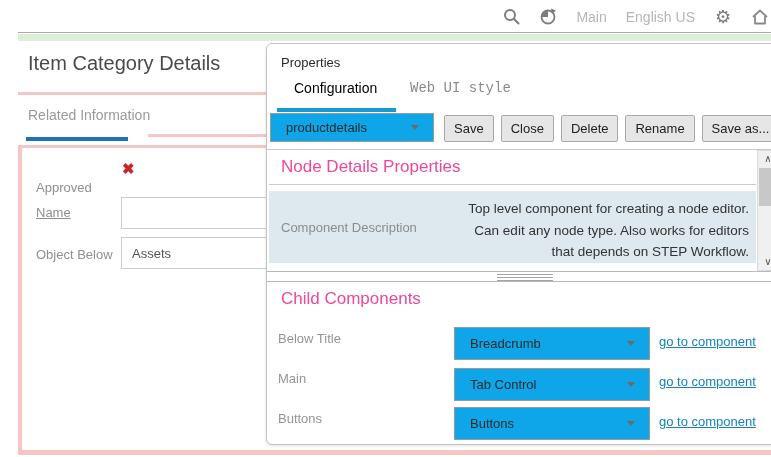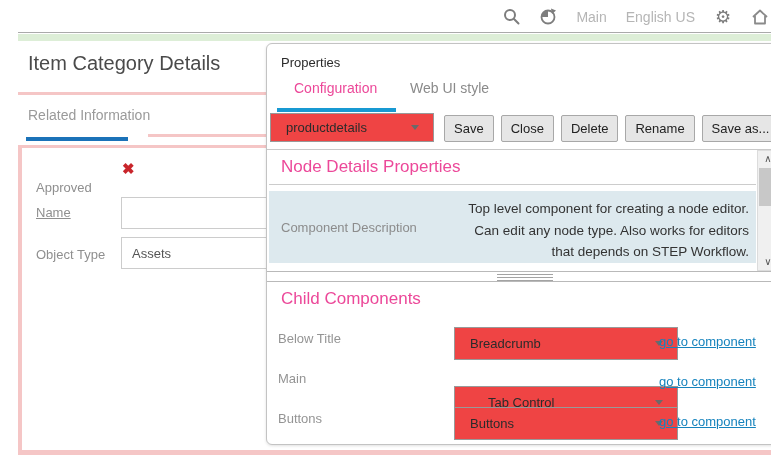--- a/index.html
+++ b/index.html
@@ -29,25 +29,25 @@
   .fld-label { position:absolute; left:18px; font-size:13px; color:#8f8f8f; }
   .red-x { position:absolute; left:104px; top:160px; color:#c9252b; font-size:15px; font-weight:bold; }
   .txt-input { position:absolute; left:103px; width:330px; height:32px; border:1px solid #ccc; background:#fff;
                font-size:13px; color:#555; padding:0 10px; display:flex; align-items:center; }
 
   
   .panel { position:absolute; left:248px; top:43px; width:516px; height:402px; background:#fff;
            border:1px solid #c3c3c3; border-radius:6px; box-shadow:0 1px 3px rgba(0,0,0,.12); }
   .panel-title { position:absolute; left:14px; top:11px; font-size:13px; color:#2b2b2b; }
   .panel-tab { position:absolute; top:36px; font-size:14px; cursor:pointer; }
-  .panel-tab.active { color:#ec4899; }
-  .panel-tab.inactive { color:#8a8a8a; }
+  .panel-tab.active { color:#000000; }
+  .panel-tab.inactive { color:#8a8a8a;font-family:Liberation Mono, monospace; }
   .panel-tab-underline { position:absolute; left:10px; top:64px; width:119px; height:4px; background:#1899d2; }
 
-  .dd { border:1px solid #999; background:#ef4444; display:flex; align-items:center; font-size:13px; color:#2b2b2b; position:absolute; }
+  .dd { border:1px solid #999; background:#0ea5e9; display:flex; align-items:center; font-size:13px; color:#2b2b2b; position:absolute; }
   .dd .dd-text { padding-left:15px; flex:1; }
   .dd-arrow { width:0; height:0; border-left:4.5px solid transparent; border-right:4.5px solid transparent;
               border-top:5.5px solid #6a6a6a; margin-right:14px; }
   .config-dd { left:3px; top:69px; width:164px; height:29px; }
 
   .btn-row { position:absolute; left:177px; top:71px; display:flex; gap:7px; }
   .pbtn { height:27px; padding:0 9px; background:#e6e6e6; border:1px solid #a8a8a8; border-radius:2px;
           font-size:13px; color:#222; display:flex; align-items:center; font-family:"Liberation Sans", sans-serif; }
 
   .scroll-area { position:absolute; left:0; top:105px; width:514px; height:123px;
@@ -64,21 +64,21 @@
   .vs-up { top:1px; } .vs-down { bottom:1px; }
   .vs-thumb { position:absolute; left:1px; top:17px; width:18px; height:38px; background:#c8c8c8; }
 
   .splitter { position:absolute; left:0; top:229px; width:514px; height:8px; background:#fff; }
   .splitter-rule { position:absolute; left:0; top:237px; width:514px; height:1px; background:#b9b9b9; }
   .grip { position:absolute; left:230px; top:1px; width:56px; height:7px;
           background:repeating-linear-gradient(to bottom, #a3a3a3 0 1px, transparent 1px 3px); }
 
   .cc-heading { position:absolute; left:14px; top:245px; }
   .cc-label { position:absolute; left:11px; font-size:13px; color:#949494; }
-  .cc-dd { left:187px; width:224px; height:33px; }
+  .cc-dd { left:187px; width:196px; height:33px; }
   .go-link { position:absolute; left:392px; font-size:13px; color:#1583bd; text-decoration:underline; cursor:pointer; }
 
   .pink-right-edge { position:absolute; left:768px; top:145px; width:3px; height:310px; background:#f5c6c6; }
 </style>
 </head>
 <body>
 
 <div id="screen">
 
   <div class="topbar">
@@ -121,21 +121,21 @@
 
   <div class="form-box"></div>
   <div class="pink-right-edge"></div>
 
   <div class="fld-label" style="top:180px;">Approved</div>
   <div class="red-x">✖</div>
 
   <div class="fld-label" style="top:205px;text-decoration:underline;">Name</div>
   <div class="txt-input" style="top:197px;"></div>
 
-  <div class="fld-label" style="top:247px;">Object Type</div>
+  <div class="fld-label" style="top:247px;">Object Below</div>
   <div class="txt-input" style="top:237px;">Assets</div>
 
   <div class="panel">
     <div class="panel-title">Properties</div>
 
     <span class="panel-tab active" style="left:27px;">Configuration</span>
     <span class="panel-tab inactive" style="left:143px;">Web UI style</span>
     <div class="panel-tab-underline"></div>
 
     <div class="dd config-dd">
@@ -173,21 +173,21 @@
     <div class="section-heading cc-heading">Child Components</div>
 
     <div class="cc-label" style="top:287px;">Below Title</div>
     <div class="dd cc-dd" style="top:283px;">
       <span class="dd-text">Breadcrumb</span>
       <span class="dd-arrow"></span>
     </div>
     <a class="go-link" style="top:290px;">go to component</a>
 
     <div class="cc-label" style="top:327px;">Main</div>
-    <div class="dd cc-dd" style="top:342px;padding-left:18px;">
+    <div class="dd cc-dd" style="top:324px;">
       <span class="dd-text">Tab Control</span>
       <span class="dd-arrow"></span>
     </div>
     <a class="go-link" style="top:330px;">go to component</a>
 
     <div class="cc-label" style="top:367px;">Buttons</div>
     <div class="dd cc-dd" style="top:363px;">
       <span class="dd-text">Buttons</span>
       <span class="dd-arrow"></span>
     </div>

